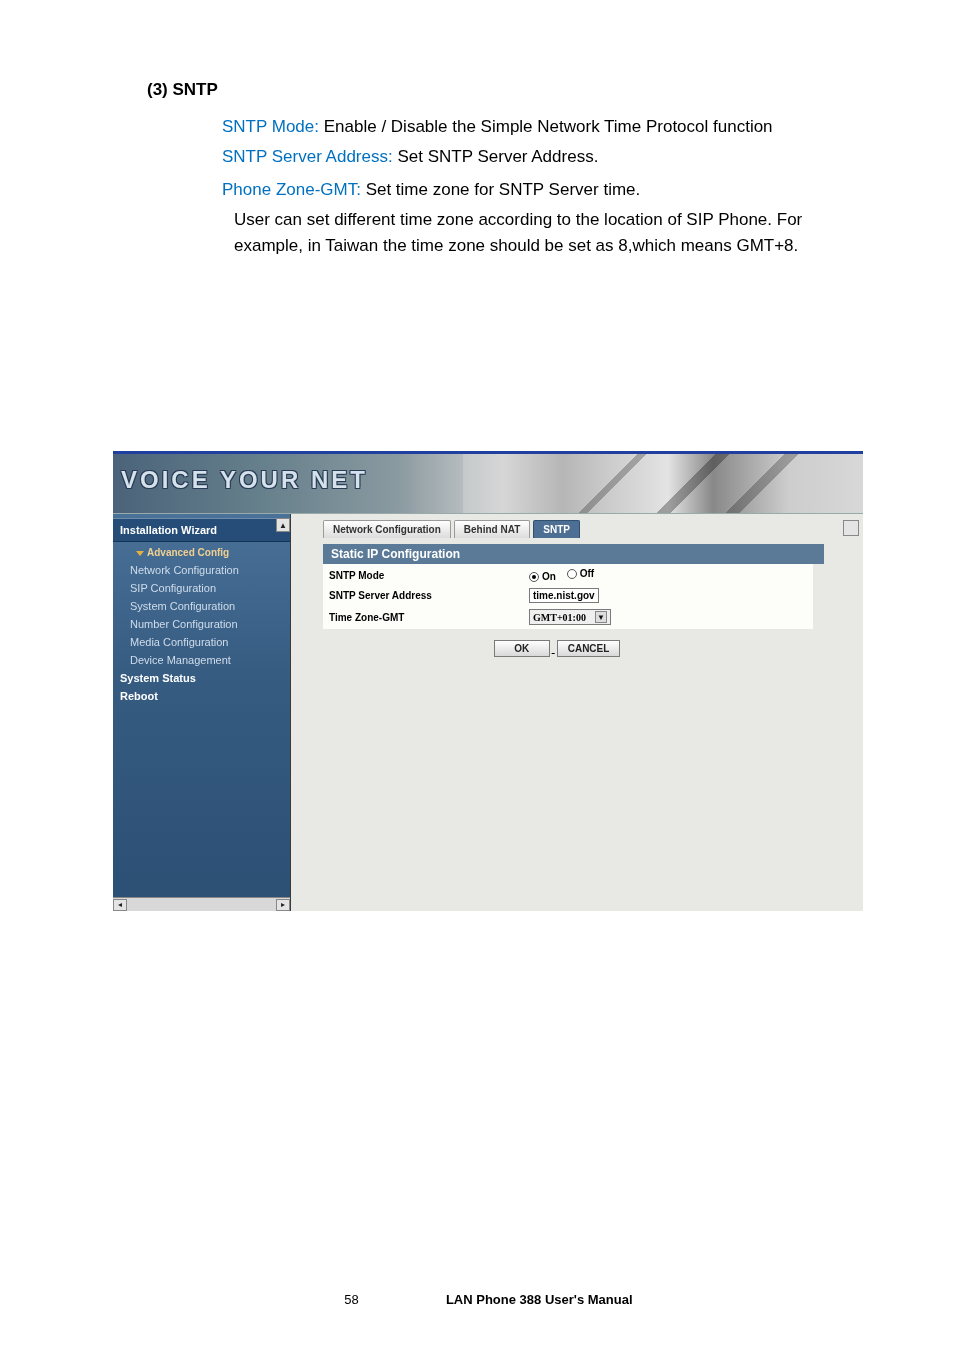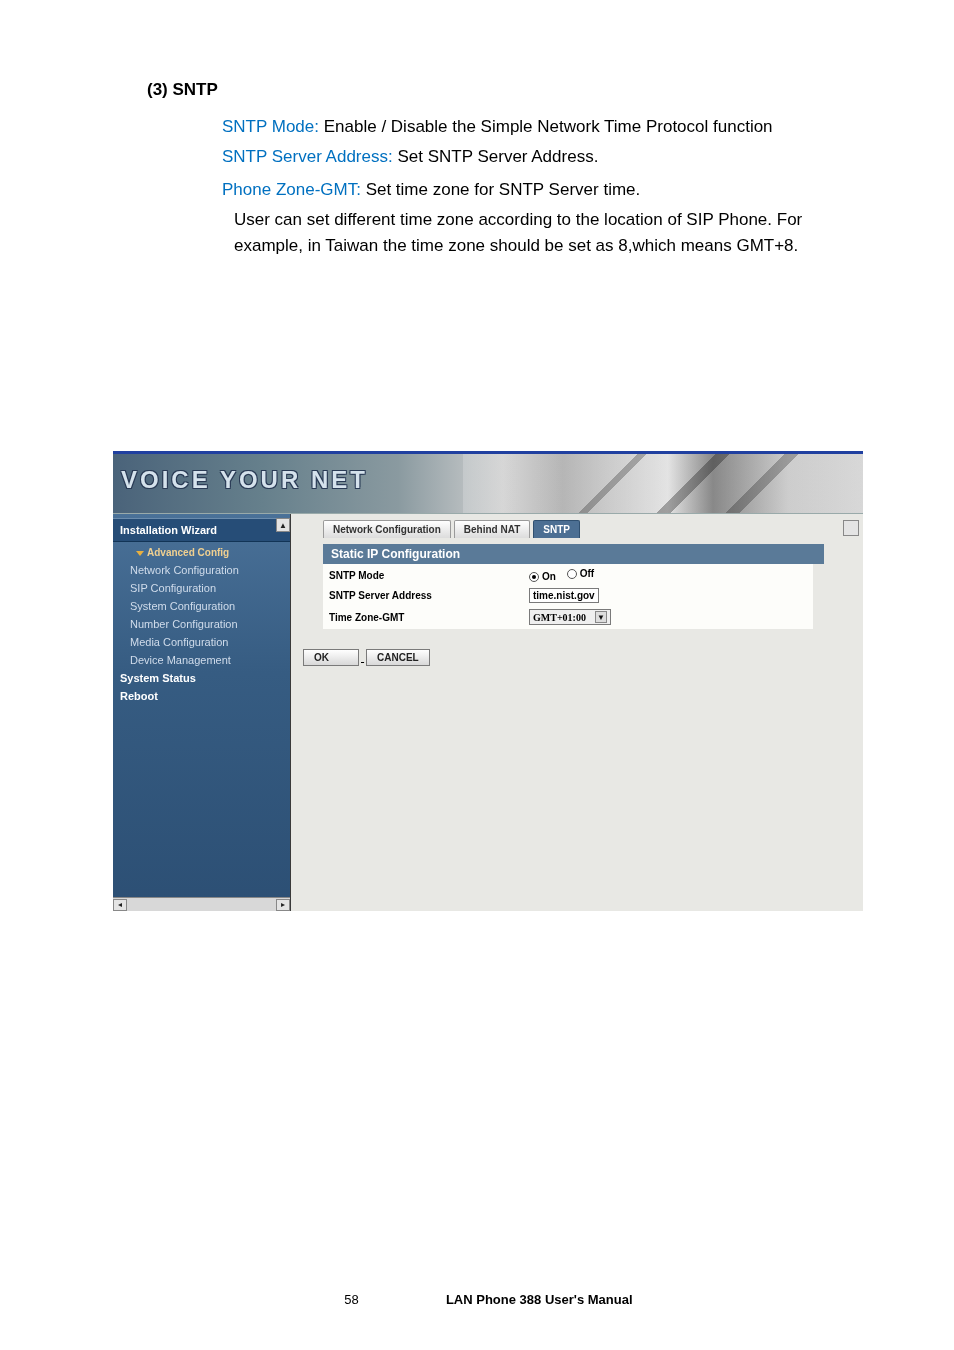--- a/index.html
+++ b/index.html
@@ -205,22 +205,22 @@
   }
   .selectbox {
     border:1px solid #7a7a7a; background:#efefef; font-size:10px; padding:1px 3px 1px 3px;
     width:82px; display:inline-flex; justify-content:space-between; align-items:center;font-family:Liberation Serif, serif;
   }
   .selectbox .arrow{
     width:12px;height:12px;background:#ddd;border:1px solid #888;display:inline-flex;
     align-items:center;justify-content:center;font-size:8px;color:#111;
   }
   .btn-row{
-    margin-top:20px;
-    text-align:left;
+    margin-top:11px;
+    text-align:center;
     margin-right:40px;
     text-decoration:underline;
   }
   .winbtn{
     display:inline-block;
     min-width:56px;
     padding:2px 10px;
     font-size:10px;
     font-weight:bold;
     color:#222;

